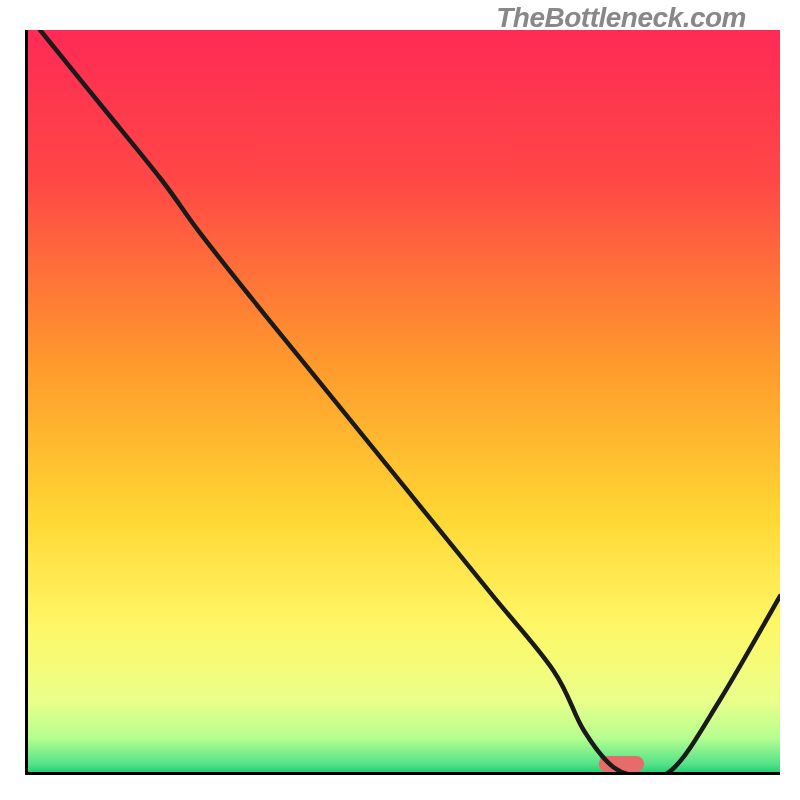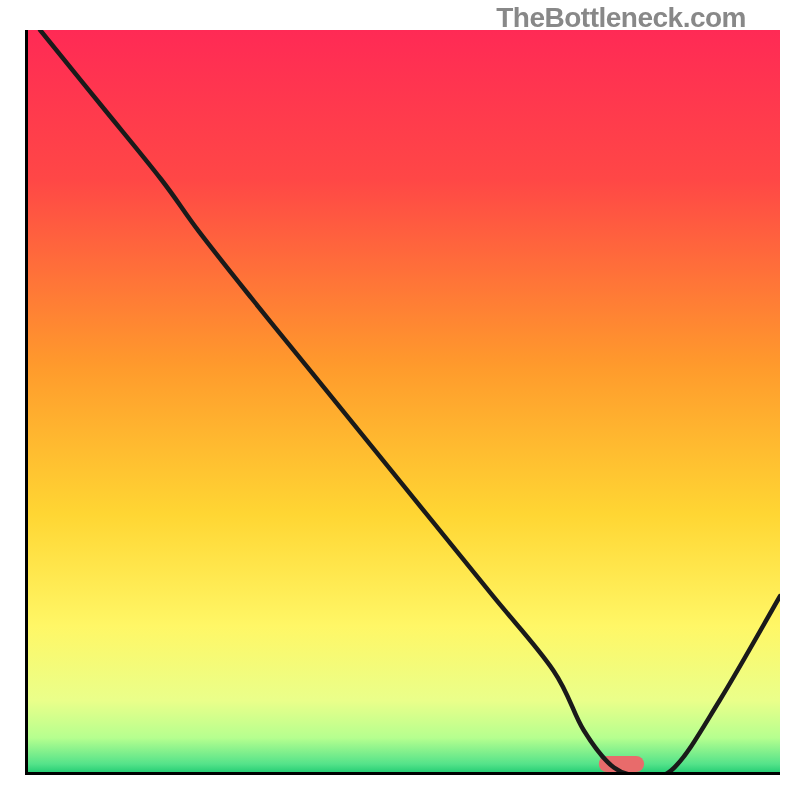--- a/index.html
+++ b/index.html
@@ -8,20 +8,21 @@
     width: 800px;
     height: 800px;
     overflow: hidden;
     background: #fff;
     font-family: Arial, Helvetica, sans-serif;
   }
   .stage {
     position: relative;
     width: 756px;
     height: 800px;
+    font-style: italic;
   }
   .watermark {
     position: absolute;
     top: 2px;
     right: 10px;
     font-size: 28px;
     font-weight: 700;
     color: #888;
     letter-spacing: -0.5px;
     user-select: none;

